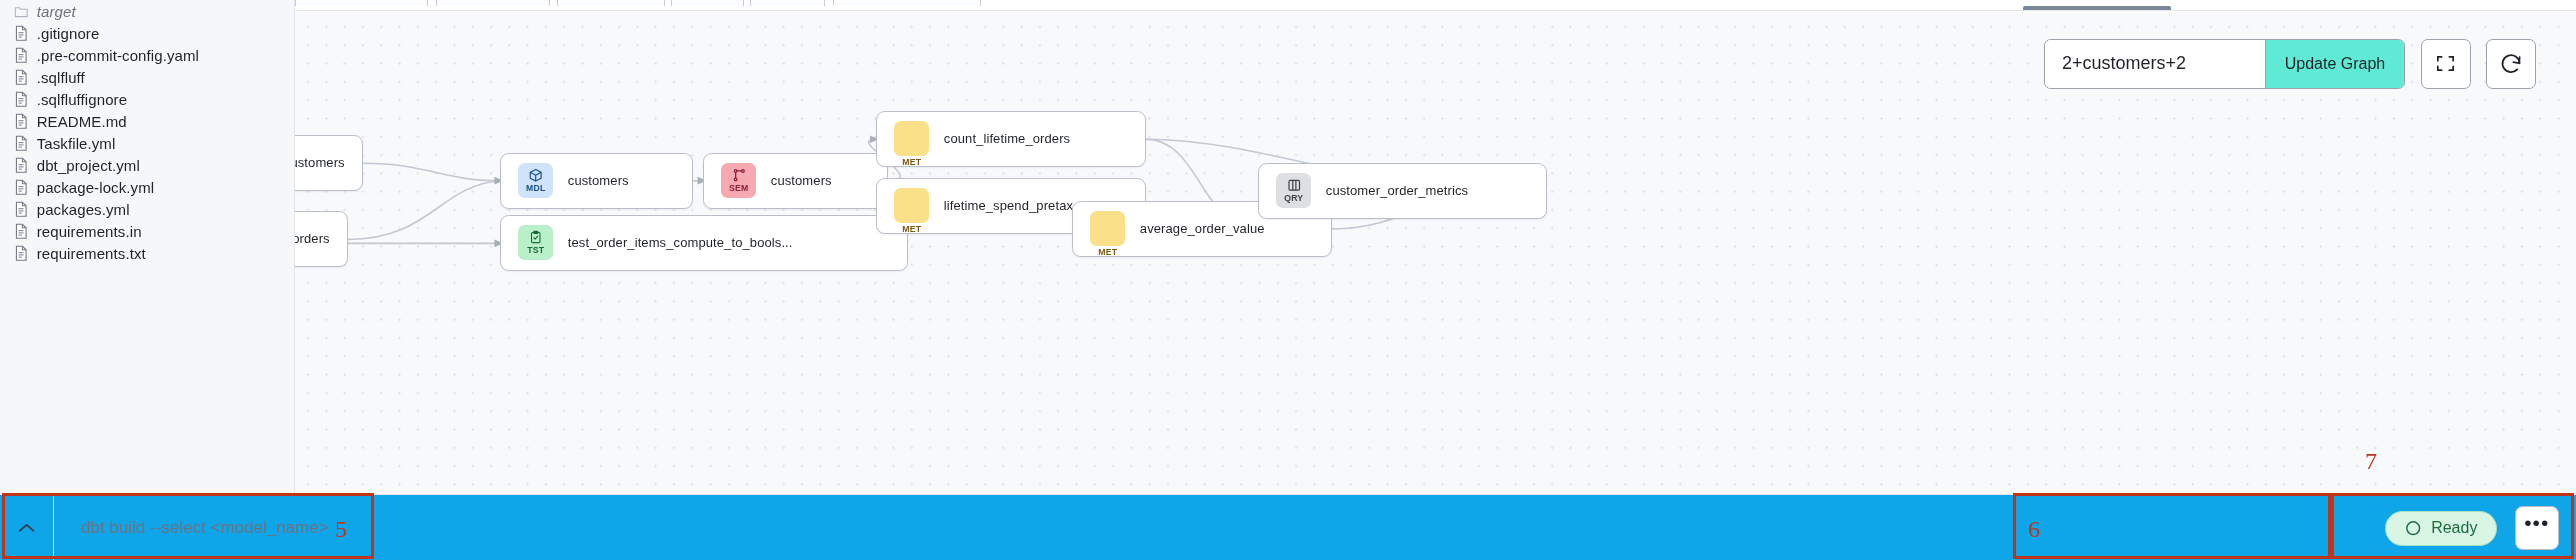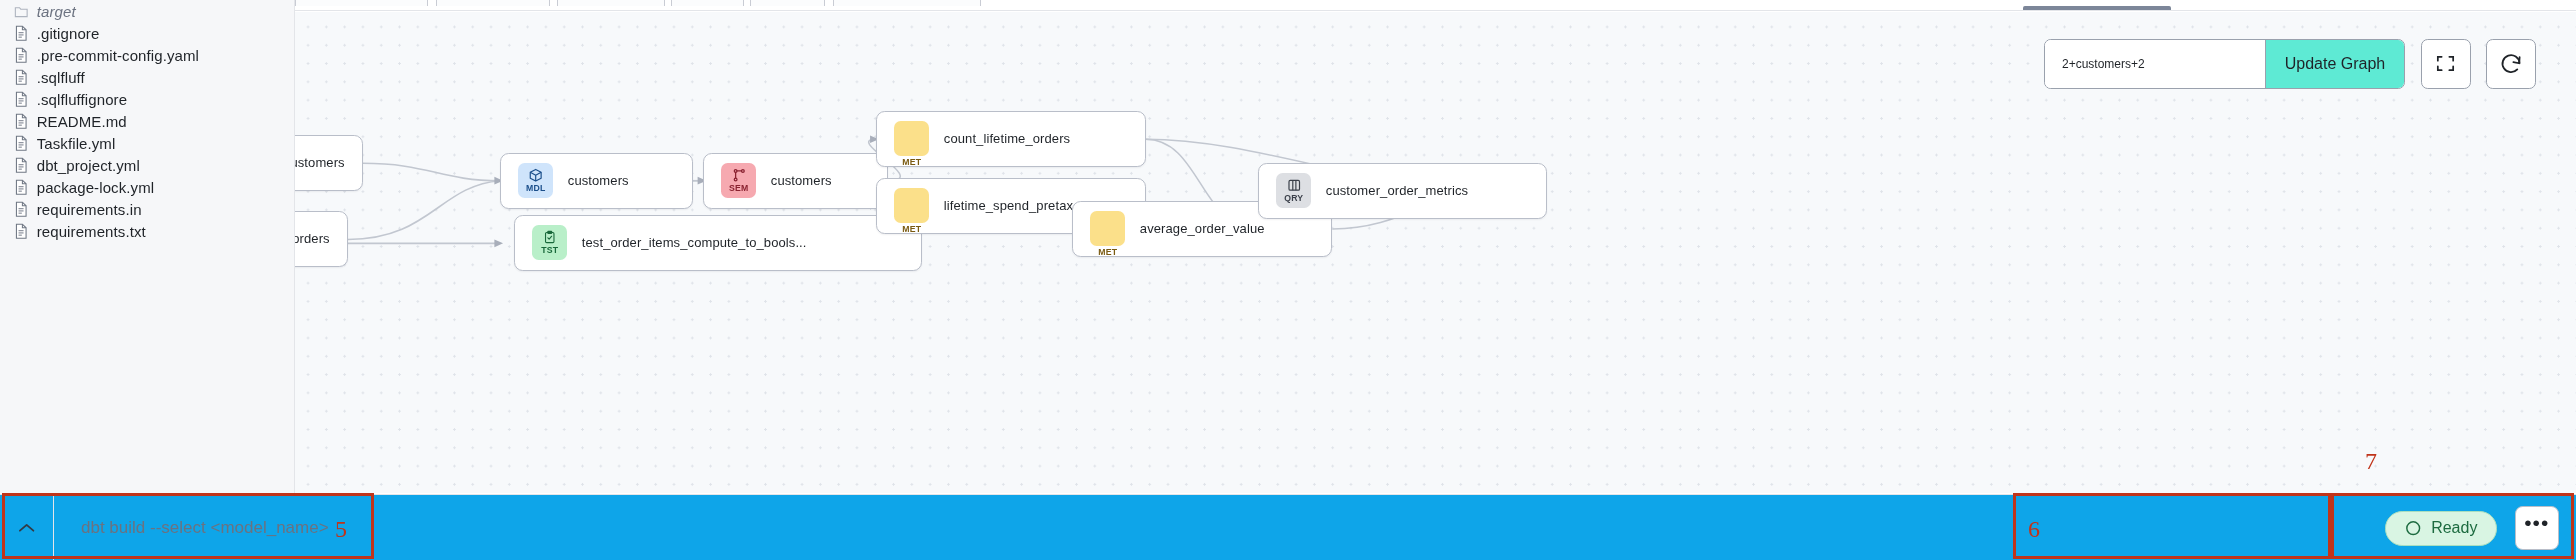--- a/index.html
+++ b/index.html
@@ -156,21 +156,21 @@
     border: 1px solid #9aa1ad;
     border-radius: 6.7px;
     overflow: hidden;
     background: #ffffff;
   }
   #selector-input {
     width: 220px;
     border: none;
     outline: none;
     padding: 0 17.3px;
-    font-size: 12px;
+    font-size: 18px;
     font-family: "Liberation Sans", sans-serif;
     color: #1f2328;
     background: #ffffff;
   }
   #update-graph-btn {
     border: none;
     border-left: 1px solid #9aa1ad;
     background: #5eead4;
     padding: 0 19px;
     font-size: 16px;
@@ -396,20 +396,30 @@
       </div>
       <div class="file-row">
         <span>
           <svg class="file-ico" viewBox="0 0 14 17" fill="none" stroke="#6f7784" stroke-width="1.1">
             <path d="M2 1.2h6.2L12 5v10.8H2z" fill="#fff"></path>
             <path d="M8.2 1.2V5H12"></path>
             <path d="M4.2 8h5.2M4.2 10.3h5.2M4.2 12.6h3.4" stroke-width="1"></path>
           </svg>
         </span>
         <span class="file-label">package-lock.yml</span>
+      </div>
+      <div class="file-row">
+        <span>
+          <svg class="file-ico" viewBox="0 0 14 17" fill="none" stroke="#6f7784" stroke-width="1.1">
+            <path d="M2 1.2h6.2L12 5v10.8H2z" fill="#fff"></path>
+            <path d="M8.2 1.2V5H12"></path>
+            <path d="M4.2 8h5.2M4.2 10.3h5.2M4.2 12.6h3.4" stroke-width="1"></path>
+          </svg>
+        </span>
+        <span class="file-label">packages.yml</span>
       </div>
       <div class="file-row">
         <span>
           <svg class="file-ico" viewBox="0 0 14 17" fill="none" stroke="#6f7784" stroke-width="1.1">
             <path d="M2 1.2h6.2L12 5v10.8H2z" fill="#fff"></path>
             <path d="M8.2 1.2V5H12"></path>
             <path d="M4.2 8h5.2M4.2 10.3h5.2M4.2 12.6h3.4" stroke-width="1"></path>
           </svg>
         </span>
         <span class="file-label">requirements.in</span>
@@ -483,21 +493,21 @@
           <div class="node" style="left: 205px; top: 141px; width: 193px; height: 56px;">
             <div class="node-badge badge-mdl">
               <svg width="15.4" height="14.5" viewBox="0 0 16 16" fill="none" stroke="currentColor" stroke-width="1.3" stroke-linejoin="round">
                 <path d="M8 1.6 14 4.8v6.4L8 14.4 2 11.2V4.8z"></path>
                 <path d="M2 4.8 8 8l6-3.2M8 8v6.4"></path>
               </svg>
               <span class="badge-abbr">MDL</span>
             </div>
             <span class="node-label">customers</span>
           </div>
-          <div class="node" style="left: 219px; top: 203px; width: 408px; height: 56px;">
+          <div class="node" style="left: 205px; top: 203px; width: 408px; height: 56px;">
             <div class="node-badge badge-tst">
               <svg width="13.5" height="14.5" viewBox="0 0 16 16" fill="none" stroke="currentColor" stroke-width="1.3" stroke-linejoin="round">
                 <rect x="3" y="2.4" width="10" height="12" rx="1.4"></rect>
                 <rect x="5.6" y="1" width="4.8" height="2.6" rx=".8"></rect>
                 <path d="M5.8 8.6l1.5 1.6 3-3.4" stroke-linecap="round"></path>
               </svg>
               <span class="badge-abbr">TST</span>
             </div>
             <span class="node-label">test_order_items_compute_to_bools...</span>
           </div>

